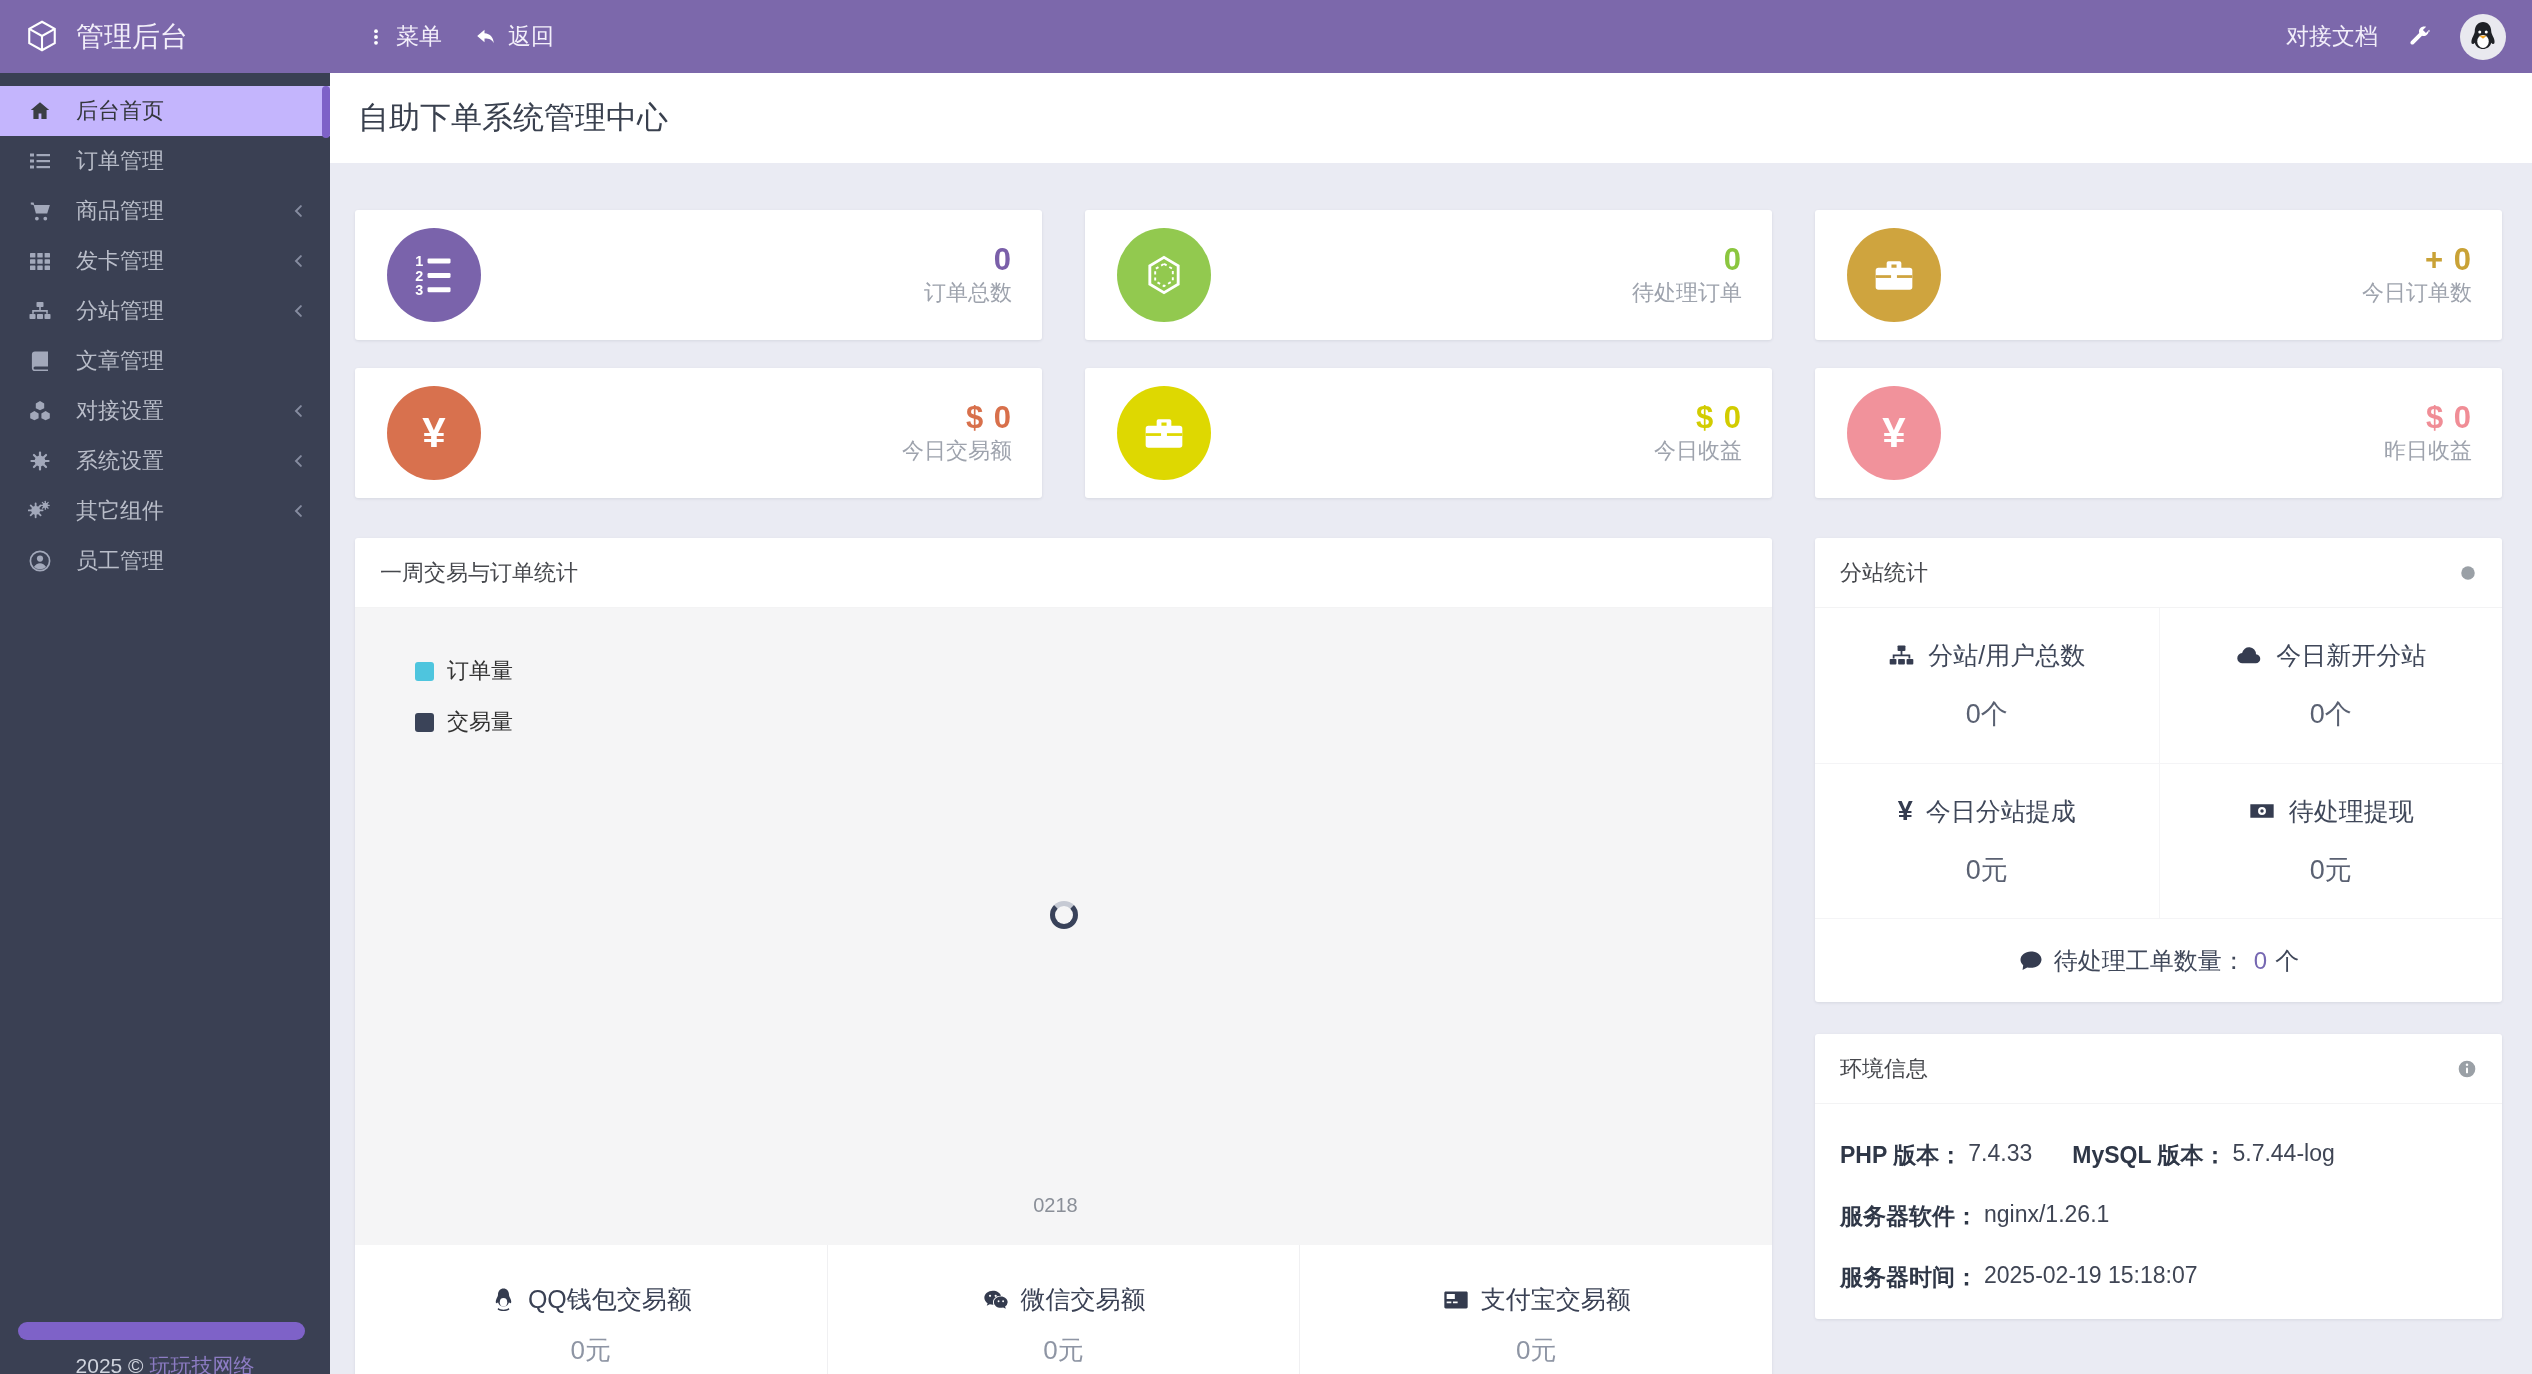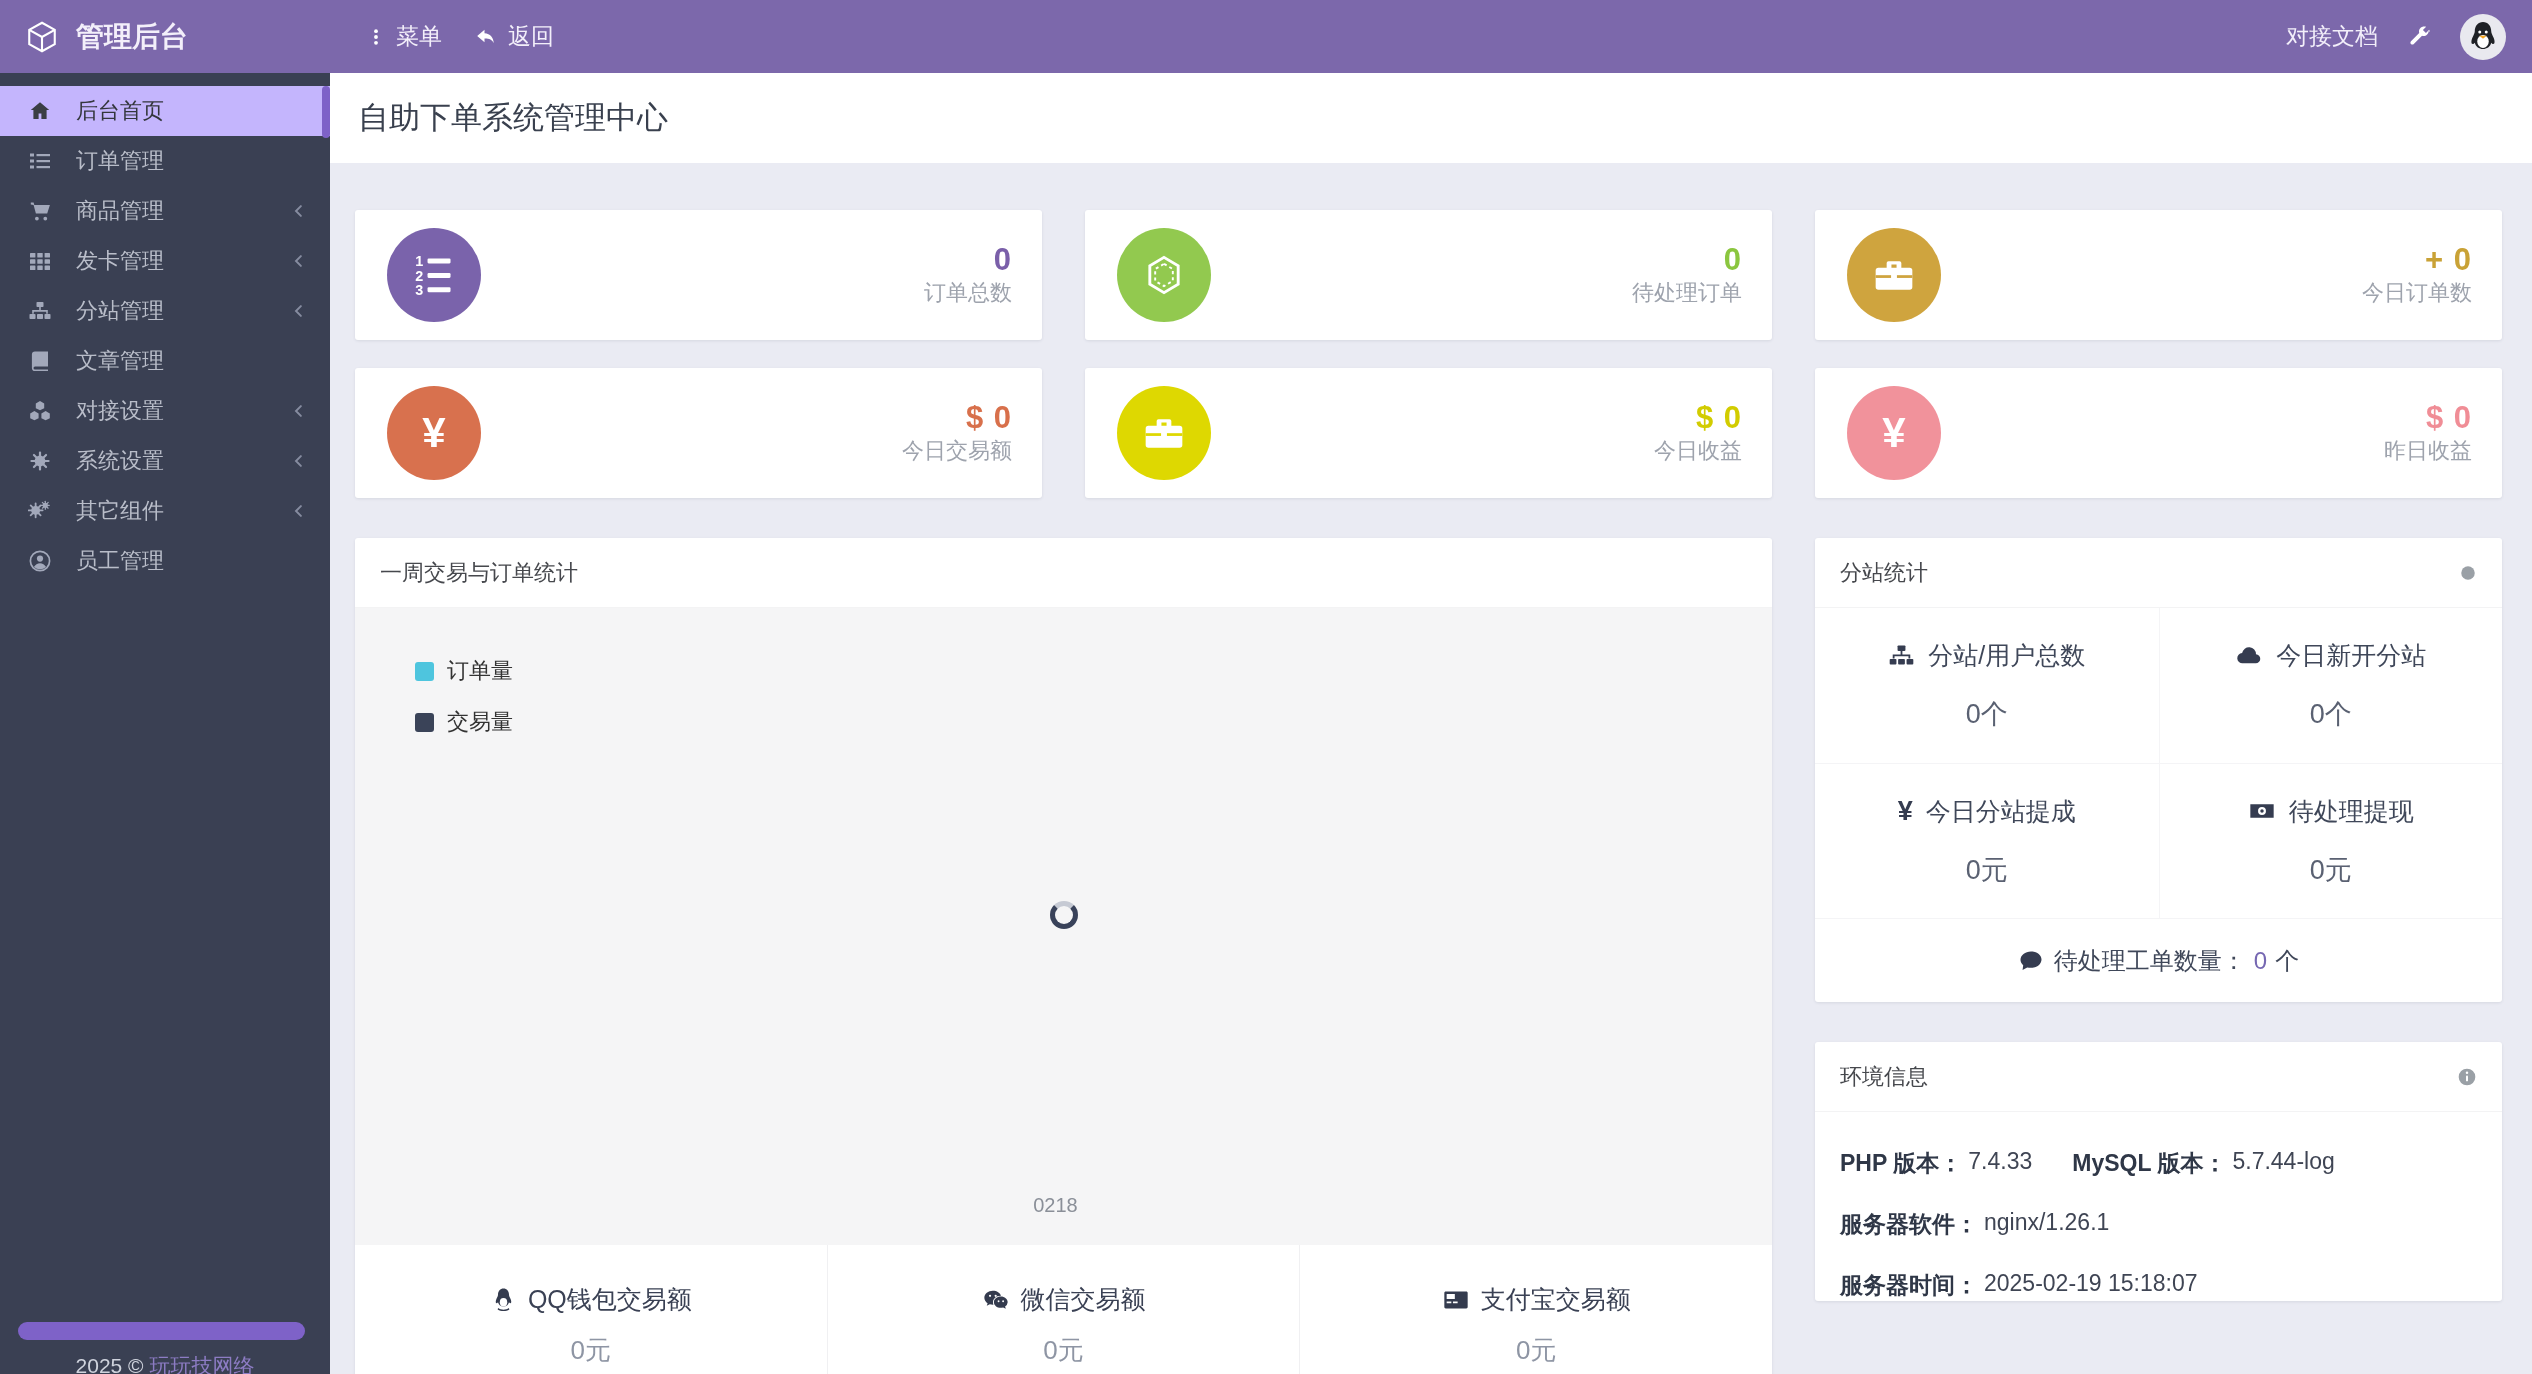--- a/index.html
+++ b/index.html
@@ -1,21 +1,21 @@
 <!DOCTYPE html>
 <html><head>
 <meta charset="utf-8">
 <style>
   * { margin:0; padding:0; box-sizing:border-box; }
   html,body { background:#eaebf3; font-family:"Liberation Sans","DejaVu Sans",sans-serif; }
   .app { position:relative; width:2532px; height:1374px; background:#eaebf3; overflow:hidden; }
 
   
   .topbar { position:absolute; top:0; left:0; right:0; height:73px; background:#7c68ab; display:flex; align-items:center; color:#f3effa; z-index:10; }
-  .brand { width:330px; display:flex; align-items:center; gap:16px; padding-left:24px; font-size:28px; font-weight:700; }
+  .brand { width:330px; display:flex; align-items:flex-start; gap:16px; padding-left:24px; font-size:28px; font-weight:400; }
   .topnav { display:flex; align-items:center; gap:32px; margin-left:36px; font-size:23px; }
   .topnav .titem { display:flex; align-items:center; gap:10px; cursor:pointer; }
   .top-right { margin-left:auto; display:flex; align-items:center; gap:28px; padding-right:26px; font-size:23px; }
   .avatar { width:46px; height:46px; border-radius:50%; background:#e9e9ef; overflow:hidden; display:flex; align-items:center; justify-content:center; }
 
   
   .sidebar { position:absolute; top:73px; left:0; bottom:0; width:330px; background:#3a4053; z-index:5; }
   .menu { list-style:none; margin-top:13px; }
   .menu li { height:50px; display:flex; align-items:center; gap:20px; padding:0 22px 0 24px; color:#b9bdc9; font-size:22px; cursor:pointer; }
   .menu li .mi { width:32px; display:flex; justify-content:center; align-items:center; color:#a2a8ba; flex:none; }
@@ -69,21 +69,21 @@
   .sub-grid { display:grid; grid-template-columns:1fr 1fr; }
   .sub-cell { height:155px; display:flex; flex-direction:column; align-items:center; justify-content:center; gap:24px; border-top:1px solid #f4f4f6; }
   .sub-cell:nth-child(even) { border-left:1px solid #f4f4f6; }
   .sub-cell:nth-child(-n+2) { border-top:none; }
   .sub-label { display:flex; align-items:center; gap:13px; font-size:25px; color:#3f4759; }
   .sub-label .sic { display:flex; color:#353c50; }
   .sub-val { font-size:27px; color:#5a6172; }
   .sub-foot { height:84px; border-top:1px solid #f4f4f6; display:flex; align-items:center; justify-content:center; font-size:24px; color:#3f4759; }
   .sub-foot .sic { display:flex; color:#353c50; margin-right:10px; }
   .sub-foot .num { color:#7668b2; margin:0 8px; }
-  .env { margin-top:40px; }
+  .env { margin-top:32px; padding-bottom:26px; }
   .env-body { padding:6px 25px 0; }
   .env-line { margin-top:30px; font-size:23px; color:#3f4554; display:flex; gap:6px; flex-wrap:nowrap; }
   .env-line b { color:#2f3747; }
   .env-pair { display:flex; gap:6px; }
   .env-pair + .env-pair { margin-left:34px; }
 
   svg { display:block; }
 </style>
 </head>
 <body>

